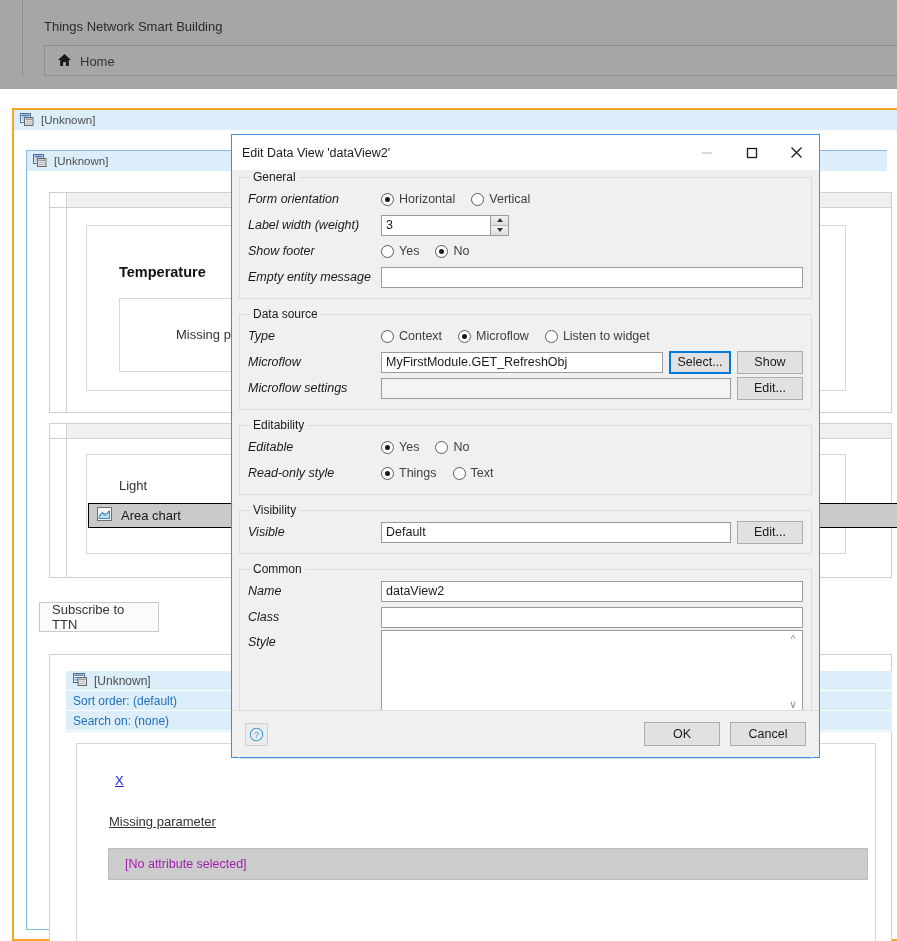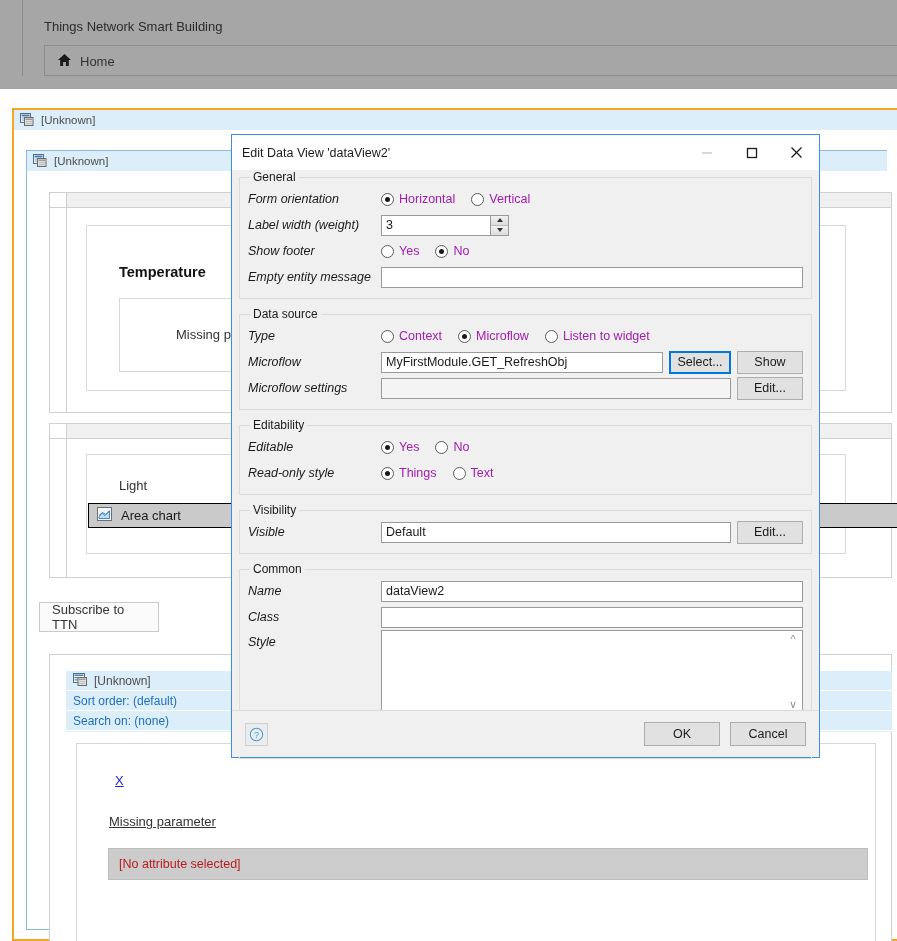--- a/index.html
+++ b/index.html
@@ -223,23 +223,23 @@
     color: #2222cc;
     text-decoration: underline;
   }
   .noattr {
     position: absolute;
     background: #cccccc;
     border: 1px solid #bdbdbd;
     box-sizing: border-box;
     display: flex;
     align-items: center;
-    padding-left: 10px;
+    padding-left: 16px;
     font-size: 12.5px;
-    color: #b91c1c;
+    color: #a21caf;
   }
 
   
   #dialog {
     position: absolute;
     left: 231px; top: 134px;
     width: 589px; height: 624px;
     background: #f0f0f0;
     border: 1px solid #3e8ede;
     box-sizing: border-box;
@@ -305,21 +305,21 @@
     display: flex;
     align-items: center;
   }
 
   .radio-wrap {
     display: inline-flex;
     align-items: center;
     gap: 5px;
     margin-right: 16px;
     font-size: 12.5px;
-    color: #a21caf;
+    color: #404040;
     white-space: nowrap;
   }
   .radio {
     width: 13px; height: 13px;
     border-radius: 50%;
     border: 1px solid #5a5a5a;
     background: #fff;
     box-sizing: border-box;
     position: relative;
     flex: 0 0 13px;

